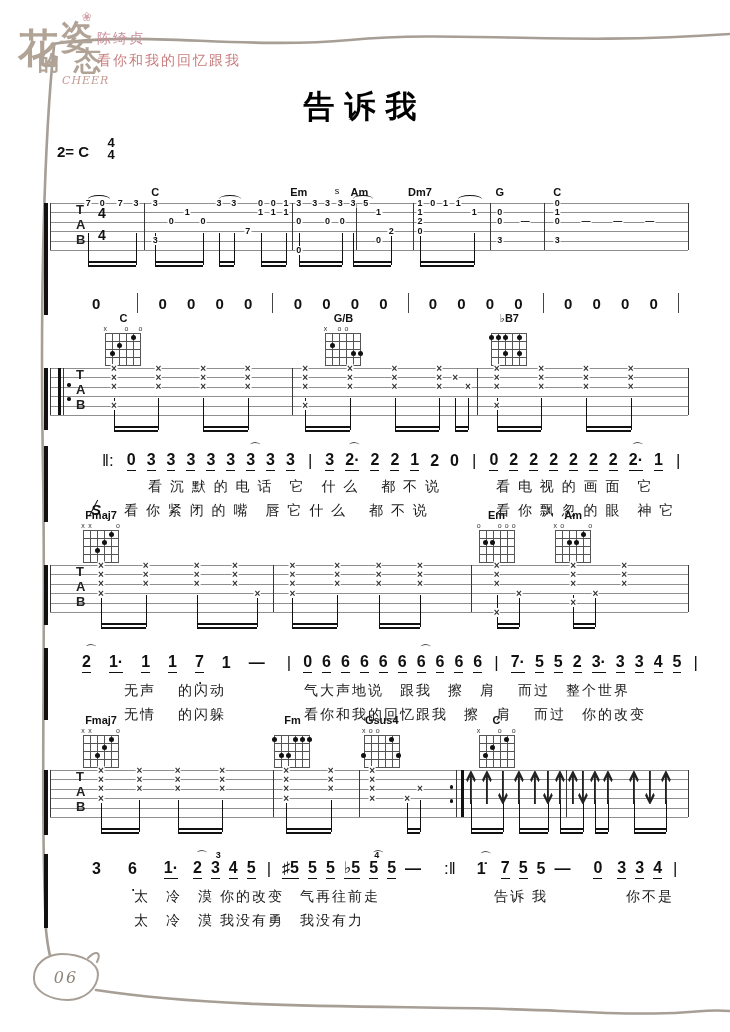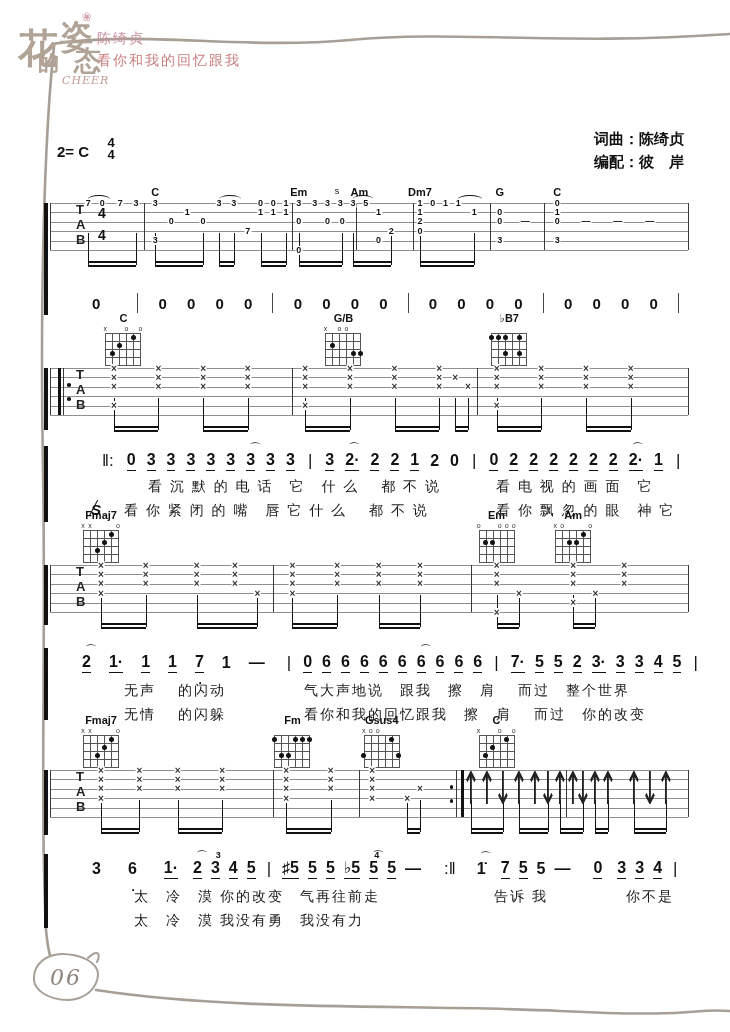--- a/index.html
+++ b/index.html
@@ -62,21 +62,21 @@
   .tok.u{border-bottom:1.6px solid #111;}
   .tok.bar{font-weight:400;font-size:17px;padding:0 2px;}
   .tiearc{position:absolute;top:-12px;left:3px;font-size:12px;font-weight:400;color:#111;}
   .sup{position:absolute;top:-13px;left:55%;font-size:9px;font-weight:700;color:#111;}
   .udot{position:absolute;bottom:-16px;left:40%;font-size:12px;line-height:10px;color:#111;}
   .lyr{position:absolute;font-size:14px;color:#1a1a1a;letter-spacing:2px;white-space:nowrap;}
   .segno{position:absolute;font-size:15px;font-weight:700;font-style:italic;color:#111;}
   .segno i{position:absolute;left:2px;top:-2px;width:1px;height:18px;background:#111;transform:rotate(28deg);}
   
   .leaf{position:absolute;left:33px;top:953px;width:62px;height:44px;border:2.5px solid #a79e96;border-radius:48% 62% 52% 58%/55% 48% 62% 50%;display:flex;align-items:center;justify-content:center;background:#fff;z-index:3;}
-  .leaf span{font-family:"DejaVu Serif",serif;font-style:italic;font-size:22px;color:#8d847b;letter-spacing:2px;}
+  .leaf span{font-family:"DejaVu Serif",serif;font-style:italic;font-size:16px;color:#8d847b;letter-spacing:2px;}
 </style>
 </head>
 <body>
 
 <div class="stage">
 
   <svg class="frame" width="730" height="1032" viewBox="0 0 730 1032">
     <path d="M 52 44 C 140 30, 240 50, 350 40 S 560 46, 730 34" fill="none" stroke="#a79e96" stroke-width="2.6" stroke-linecap="round"></path>
     <path d="M 54 46 C 44 140, 40 300, 43 470 S 40 800, 46 930 C 48 950, 50 960, 54 966" fill="none" stroke="#a79e96" stroke-width="2.6" stroke-linecap="round"></path>
     <path d="M 96 990 C 240 1012, 420 1004, 560 1011 S 690 1008, 730 1011" fill="none" stroke="#a79e96" stroke-width="2.6" stroke-linecap="round"></path>
@@ -87,24 +87,21 @@
     <span class="lc lc1">花</span>
     <span class="lc lc2">的</span>
     <span class="lc lc3">姿</span>
     <span class="lc lc4">态</span>
     <span class="lflower">❀</span>
     <span class="lscript">CHEER</span>
   </div>
   <div class="artist">陈绮贞</div>
   <div class="series">看你和我的回忆跟我</div>
 
-  <div class="credits">
-    <div>词曲：陈绮贞</div>
-    <div>编配：彼　岸</div>
-  </div>
+  <div class="title">告诉我</div>
   <div class="key">2= C</div>
   <div class="tsig">
     <div>4</div>
     <div>4</div>
   </div>
 
 
   <div class="leaf">
     <span>06</span>
   </div>

